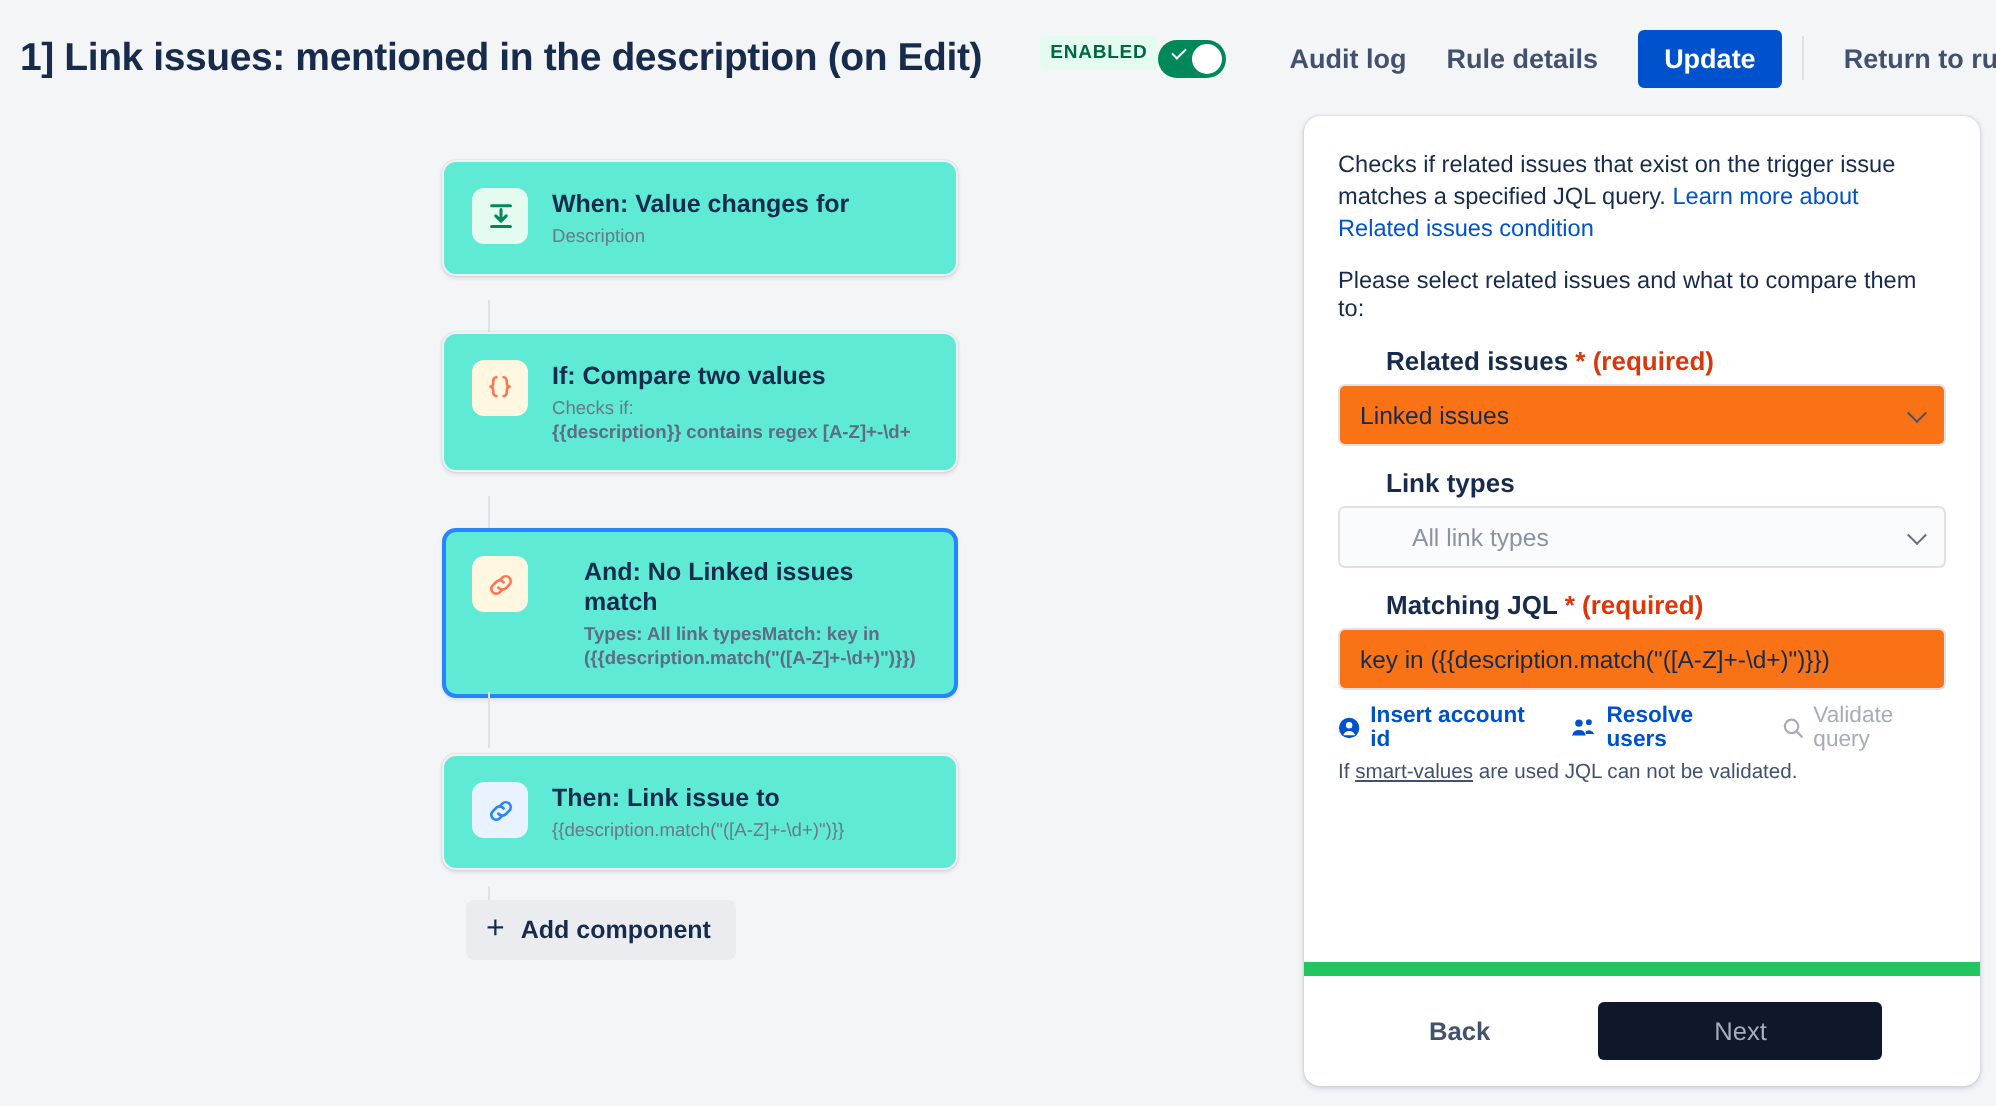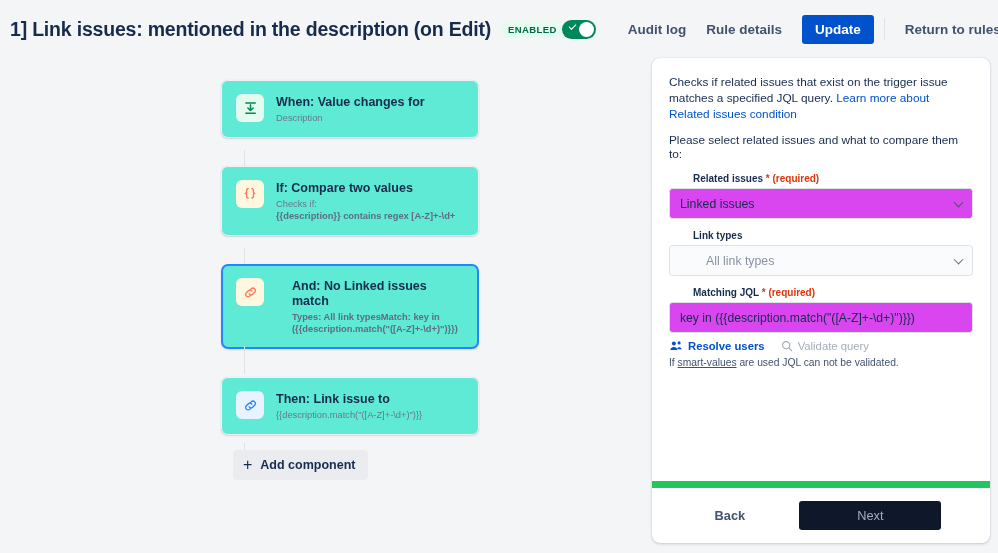--- a/index.html
+++ b/index.html
@@ -12,21 +12,21 @@
     overflow: hidden;
   }
   .page { position: relative; width: 998px; height: 553px; }
 
   
   .topbar {
     position: absolute; top: 0; left: 0; width: 998px; height: 58px;
     display: flex; align-items: center; justify-content: space-between;
     padding: 0 18px 0 10px;
   }
-  .title-wrap { display: flex; align-items: center; gap: 12px; }
+  .title-wrap { display: flex; align-items: flex-start; gap: 29px; }
   .rule-title {
     font-size: 19.5px; font-weight: 700; letter-spacing: -0.2px;
     color: #172b4d; white-space: nowrap;
   }
   .badge-enabled {
     background: #e3fcef; color: #006644;
     font-size: 9.5px; font-weight: 700; letter-spacing: .4px;
     padding: 3px 5px; border-radius: 3px; text-transform: uppercase;
   }
   .top-actions { display: flex; align-items: center; gap: 0; }
@@ -115,28 +115,28 @@
   .panel-title { font-size: 14.2px; font-weight: 700; color: #172b4d; flex: 1; }
   .head-icons { display: flex; gap: 12px; align-items: center; }
   .icon-btn { cursor: pointer; display: flex; align-items: center; color: #42526e; }
 
   .desc { font-size: 11.8px; line-height: 16px; color: #172b4d; margin-bottom: 11px; }
   .desc a { color: #0052cc; text-decoration: none; }
   .prompt { font-size: 11.8px; color: #172b4d; margin-bottom: 12px; }
 
   .field { margin-bottom: 11px; }
   .field-label {
-    font-size: 10px; font-weight: 700; color: #172b4d; margin-bottom: 4px;
+    font-size: 13px; font-weight: 700; color: #172b4d; margin-bottom: 4px;
     display: block;
     padding-left: 24px;
   }
   .req { color: #de350b; font-weight: 700; }
   .select, .text-input {
     width: 100%; height: 31px; border: 1.3px solid #dfe1e6; border-radius: 3.5px;
-    background: #d946ef; font-size: 12.3px; color: #172b4d;
+    background: #f97316; font-size: 12.3px; color: #172b4d;
     padding: 0 28px 0 10px; display: flex; align-items: center;
     position: relative; cursor: pointer;
     font-family: "Liberation Sans", sans-serif;
   }
   .select.disabled { background: #fafbfc; color: #8993a4; padding-left: 36px; }
   .select .chev {
     position: absolute; right: 10px; top: 50%; width: 7px; height: 7px;
     border-right: 1.7px solid #42526e; border-bottom: 1.7px solid #42526e;
     transform: translateY(-70%) rotate(45deg);
   }
@@ -295,20 +295,28 @@
 
 
       <div class="field" style="margin-bottom:0">
         <span class="field-label"><span>Matching JQL</span><span class="req"> * </span><span class="req">(required)</span></span>
         <div class="text-input">
           <span>key in ({{description.match("([A-Z]+-\d+)")}})</span>
         </div>
       </div>
 
       <div class="jql-actions">
+        <span class="jql-act">
+          <svg width="12" height="12" viewBox="0 0 14 14">
+            <circle cx="7" cy="7" r="6.4" fill="#0052cc"></circle>
+            <circle cx="7" cy="5.3" r="2" fill="#fff"></circle>
+            <path d="M3.3 11.6a3.9 3.9 0 0 1 7.4 0z" fill="#fff"></path>
+          </svg>
+          <span>Insert account id</span>
+        </span>
         <span class="jql-act">
           <svg width="14" height="12" viewBox="0 0 16 14">
             <circle cx="5.5" cy="4" r="2.3" fill="#0052cc"></circle>
             <path d="M1.3 11.6a4.3 4.3 0 0 1 8.4 0z" fill="#0052cc"></path>
             <circle cx="11.6" cy="3.4" r="1.8" fill="#0052cc"></circle>
             <path d="M9.4 9.4a3.2 3.2 0 0 1 5.4 1.3h-4.9z" fill="#0052cc"></path>
           </svg>
           <span>Resolve users</span>
         </span>
         <span class="jql-act disabled">

